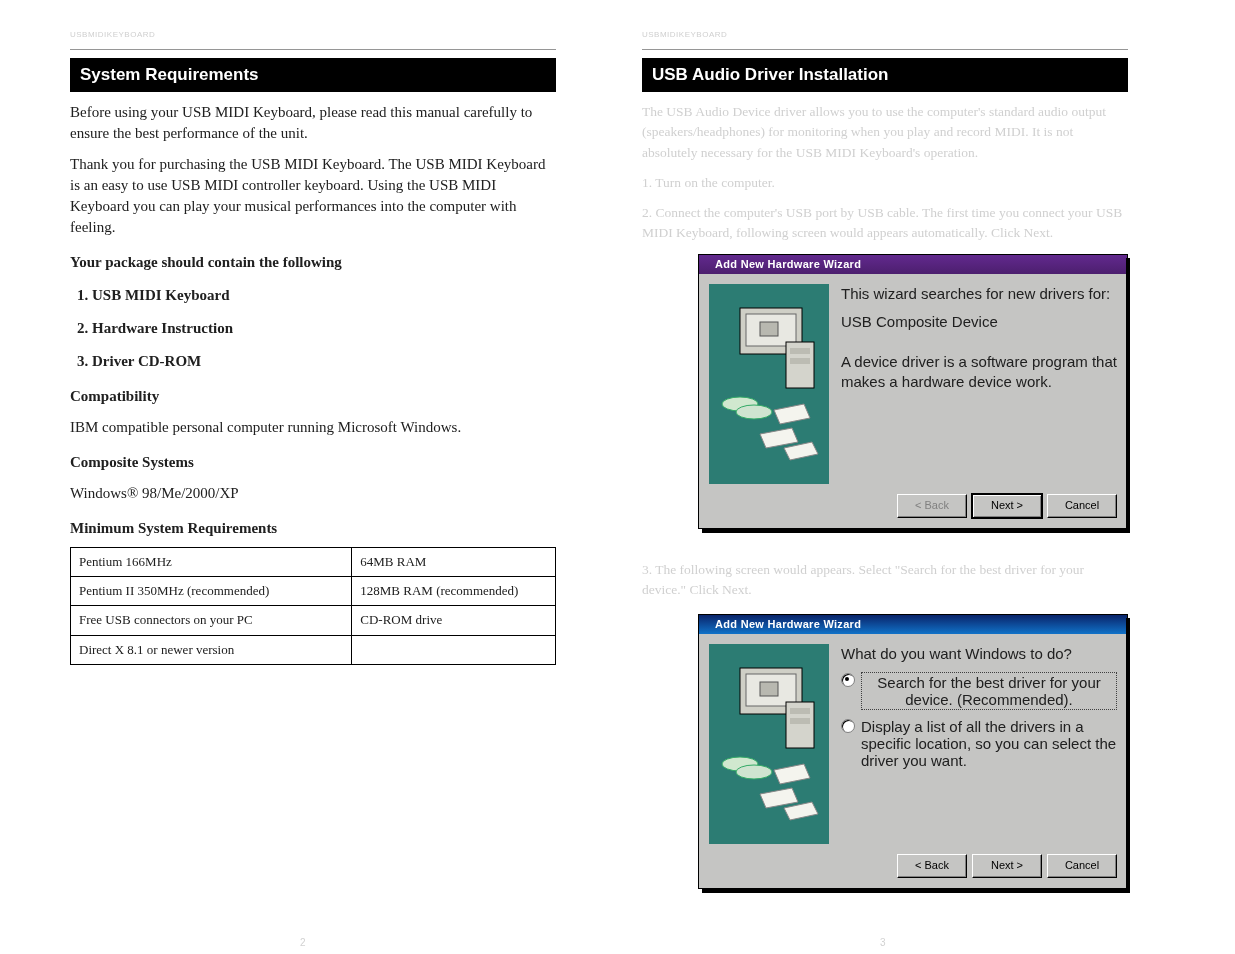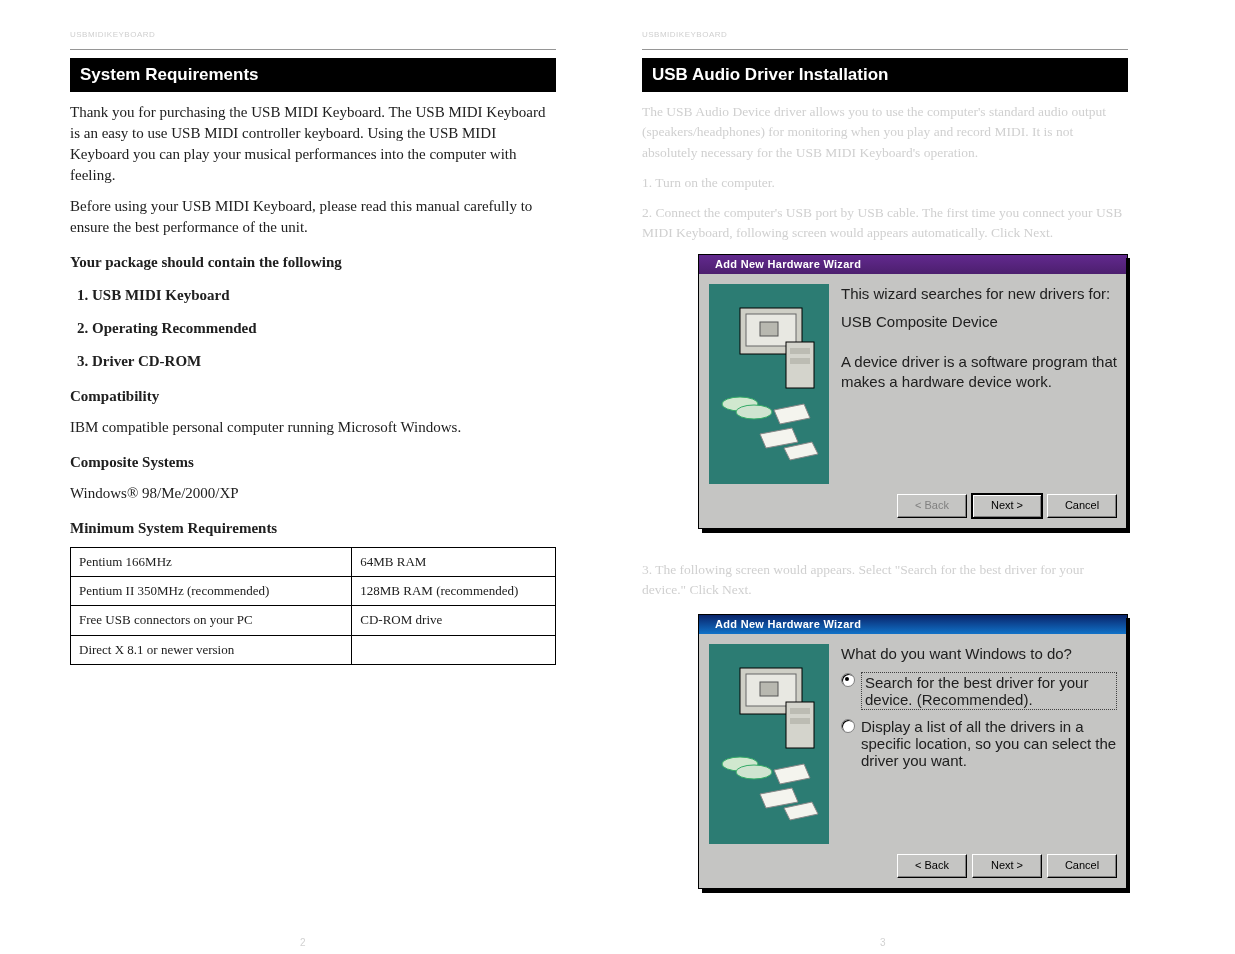--- a/index.html
+++ b/index.html
@@ -147,20 +147,21 @@
     background: #000;
     border-radius: 50%;
   }
   .wizard .opt-text {
     flex: 1;
   }
   .wizard .opt-text.boxed {
     border: 1px dotted #404040;
     padding: 1px 3px;
     display: inline-block;
+    text-align: center;
   }
 
   .wizard .buttonrow {
     height: 44px;
     display: flex;
     justify-content: flex-end;
     align-items: center;
     padding-right: 10px;
     gap: 5px;
   }
@@ -218,27 +219,27 @@
 <body>
 
 <div class="page">
 
   <div class="column col-left">
     <div class="small-caption">USBMIDIKEYBOARD</div>
     <hr class="thin-rule">
     <div class="blackbar">System Requirements</div>
 
     <div class="body">
+      <p>Before using your USB MIDI Keyboard, please read this manual carefully to ensure the best performance of the unit.</p>
       <p>Thank you for purchasing the USB MIDI Keyboard. The USB MIDI Keyboard is an easy to use USB MIDI controller keyboard. Using the USB MIDI Keyboard you can play your musical performances into the computer with feeling.</p>
-      <p>Before using your USB MIDI Keyboard, please read this manual carefully to ensure the best performance of the unit.</p>
 
       <div class="h2">Your package should contain the following</div>
       <ol>
         <li>USB MIDI Keyboard</li>
-        <li>Operating Recommended</li>
+        <li>Hardware Instruction</li>
         <li>Driver CD-ROM</li>
       </ol>
 
       <div class="h2">Compatibility</div>
       <p>IBM compatible personal computer running Microsoft Windows.</p>
 
       <div class="h2">Composite Systems</div>
       <p>Windows® 98/Me/2000/XP</p>
 
       <div class="h2">Minimum System Requirements</div>

